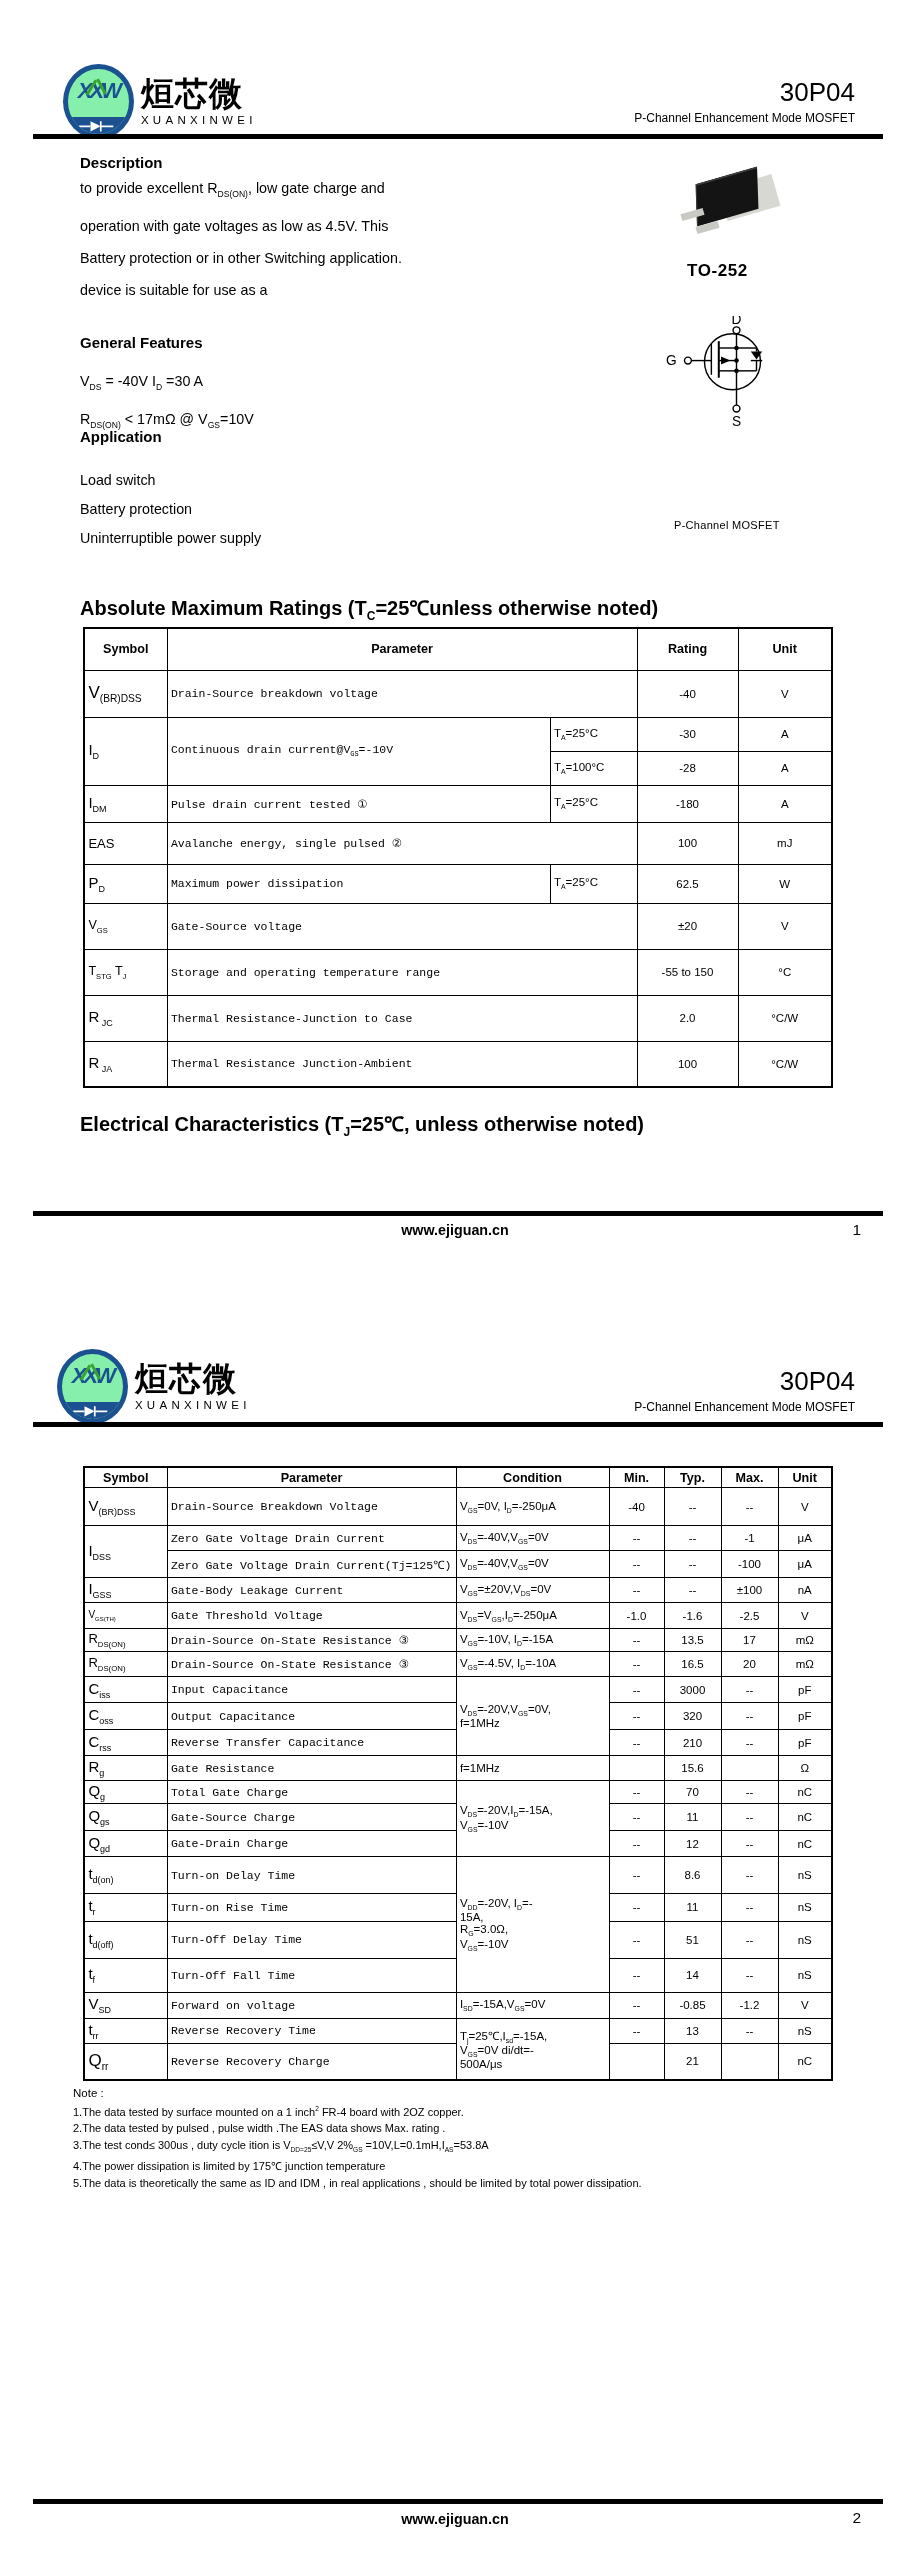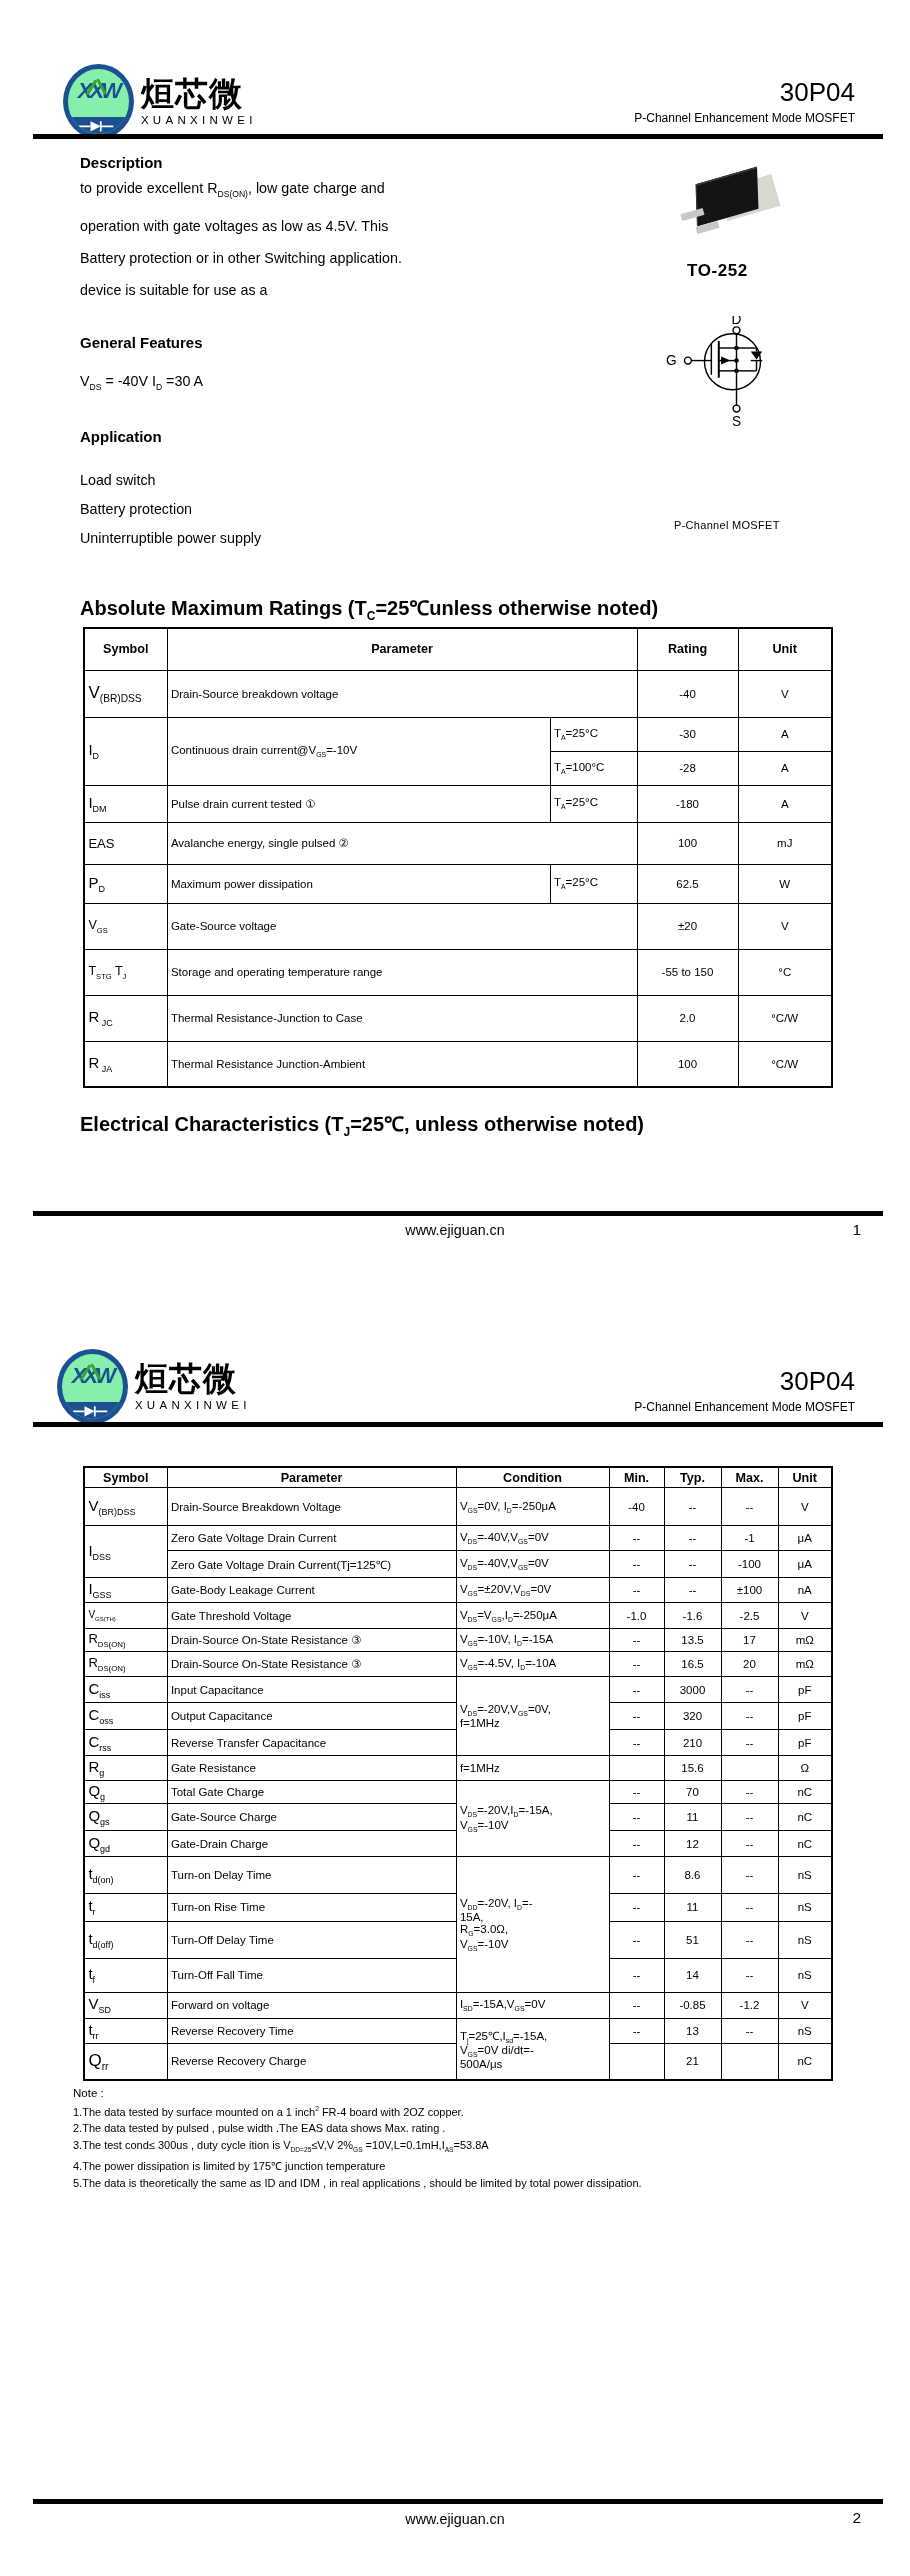--- a/index.html
+++ b/index.html
@@ -42,29 +42,29 @@
   .lead2{left:16px;top:49px;}
   .to252{font-size:17px;font-weight:bold;letter-spacing:0.6px;}
   .sym-caption{font-size:11px;letter-spacing:0.3px;}
   
   .sect{font-size:20px;font-weight:bold;}
   
   table.ds{border-collapse:collapse;border:2.9px solid #000;table-layout:fixed;}
   table.ds th,table.ds td{border:1.7px solid #000;padding:0.6px 3.4px;overflow:hidden;}
   table.ds th{font-size:12.6px;font-weight:bold;text-align:center;}
   td.s{font-size:15px;text-align:left;padding-left:9.2px;}
-  td.p{font-size:11.5px;text-align:left;padding-left:7.5px;}
+  td.p{font-size:11.5px;text-align:left;padding-left:7.5px;font-family:Liberation Mono, monospace;}
   td.c{font-size:11.5px;text-align:left;padding-left:6.9px;white-space:pre-line;}
   td.v,td.u{font-size:11.5px;text-align:center;}
   sub{font-size:60%;}
   sup{font-size:60%;}
   
   .notes{font-size:11px;line-height:16.4px;}
   .note-head{font-size:11.5px;}
-  .footer-url{position:absolute;left:0;width:100%;text-align:center;font-size:14.3px;}
+  .footer-url{position:absolute;left:0;width:100%;text-align:center;font-size:14.3px;font-weight:bold;}
   .pagenum{position:absolute;font-size:15.5px;}
 </style>
 </head>
 <body>
 
 <div class="logo" style="left:63px;top:64px;">
   <div class="logo-mark">
     <span class="logo-xxw">XXW</span>
     <span class="logo-green g1"></span>
     <span class="logo-green g2"></span>
@@ -91,20 +91,21 @@
 <div class="abs h1" style="left:80px;top:154px;">Description</div>
 <div class="abs bodytext" style="left:80px;top:172px;width:425px;">
   <div>to provide excellent R<sub>DS(ON)</sub>, low gate charge and</div>
   <div>operation with gate voltages as low as 4.5V. This</div>
   <div>Battery protection or in other Switching application.</div>
   <div>device is suitable for use as a</div>
 </div>
 <div class="abs h1" style="left:80px;top:334px;">General Features</div>
 <div class="abs bodytext" style="left:80px;top:365px;width:425px;">
   <div>V<sub>DS</sub> = -40V  I<sub>D</sub> =30 A</div>
+  <div>R<sub>DS(ON)</sub> &lt; 17mΩ @ V<sub>GS</sub>=10V</div>
 </div>
 <div class="abs h1" style="left:80px;top:428px;">Application</div>
 <div class="abs applist" style="left:80px;top:466px;width:425px;">
   <div>Load switch</div>
   <div>Battery protection</div>
   <div>Uninterruptible power supply</div>
 </div>
 
 <div class="pkg-photo" style="left:680px;top:175px;">
   <div class="pkg-tab"></div>

